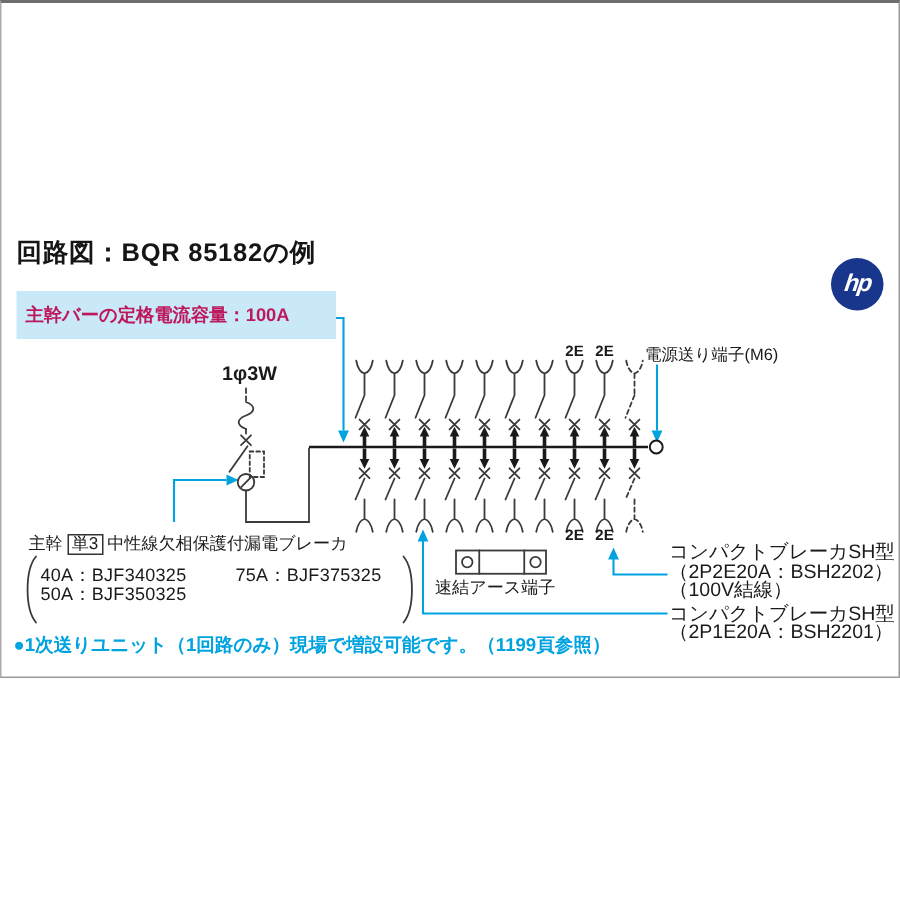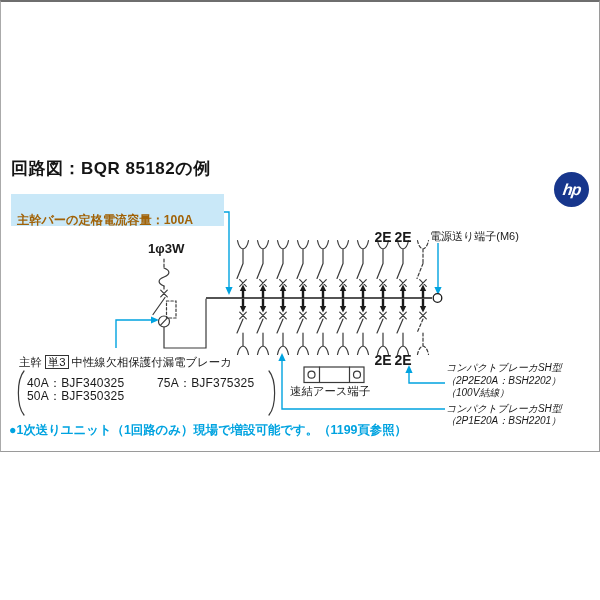--- a/index.html
+++ b/index.html
@@ -11,31 +11,31 @@
     border-left:1px solid #aaaaaa;
     border-right:1px solid #9a9a9a;
     border-bottom:1px solid #9a9a9a;
   }
   .abs{position:absolute;white-space:nowrap;}
   #title{left:10px;top:155px;font-size:17px;font-weight:bold;color:#151515;letter-spacing:.5px;}
   #logo{left:553px;top:170px;width:35px;height:35px;border-radius:50%;background:#17368c;
         display:flex;align-items:center;justify-content:center;}
   #logo span{color:#fff;font-weight:bold;font-style:italic;font-size:16px;transform:skewX(-8deg);letter-spacing:-1px;}
   #hlbox{left:10px;top:192px;width:213px;height:32px;background:#c9e8f8;}
-  #hlbox .l1{position:absolute;left:6px;top:18px;font-size:12.2px;color:#a16207;font-weight:bold;}
+  #hlbox .l1{position:absolute;left:6px;top:8px;font-size:12.2px;color:#be185d;font-weight:bold;}
   #hlbox .l2{position:absolute;left:3px;top:17px;font-size:11.6px;color:#00a3e0;font-weight:bold;}
   .dlabel{font-size:11px;color:#1a1a1a;}
   #lbl-1p3w{left:147px;top:239px;font-size:13.2px;font-weight:bold;color:#1a1a1a;}
-  .e2{font-size:14px;font-weight:bold;color:#1a1a1a;transform:translateX(-50%);}
+  .e2{font-size:10px;font-weight:bold;color:#1a1a1a;transform:translateX(-50%);}
   #lbl-feed{left:429px;top:227px;}
   #lbl-earth{left:289px;top:382px;font-size:11.4px;color:#1a1a1a;}
   #mainline{left:18px;top:353px;font-size:11.4px;color:#1a1a1a;}
   #mainline .boxed{display:inline-block;border:1px solid #333;padding:0 2px;margin:0 3px;line-height:12px;}
   .model{font-size:12px;color:#1a1a1a;letter-spacing:.2px;}
-  .callout{font-size:10px;color:#1a1a1a;line-height:12.6px;font-style:italic;}
+  .callout{font-size:13px;color:#1a1a1a;line-height:12.6px;}
   #footnote{left:8px;top:420px;font-size:12.4px;font-weight:bold;color:#00a3e0;}
   svg{position:absolute;left:0;top:0;}
   .wire{stroke:#3a3a3a;stroke-width:1.2;fill:none;stroke-linecap:round;}
   .busline{stroke:#1a1a1a;stroke-width:1.7;fill:none;}
   .boldsh{stroke:#1a1a1a;stroke-width:2.4;fill:none;}
   .boldfill{fill:#1a1a1a;stroke:none;}
   .cyan{stroke:#00a3e0;stroke-width:1.4;fill:none;}
   .cyanfill{fill:#00a3e0;stroke:none;}
 </style>
 </head>

